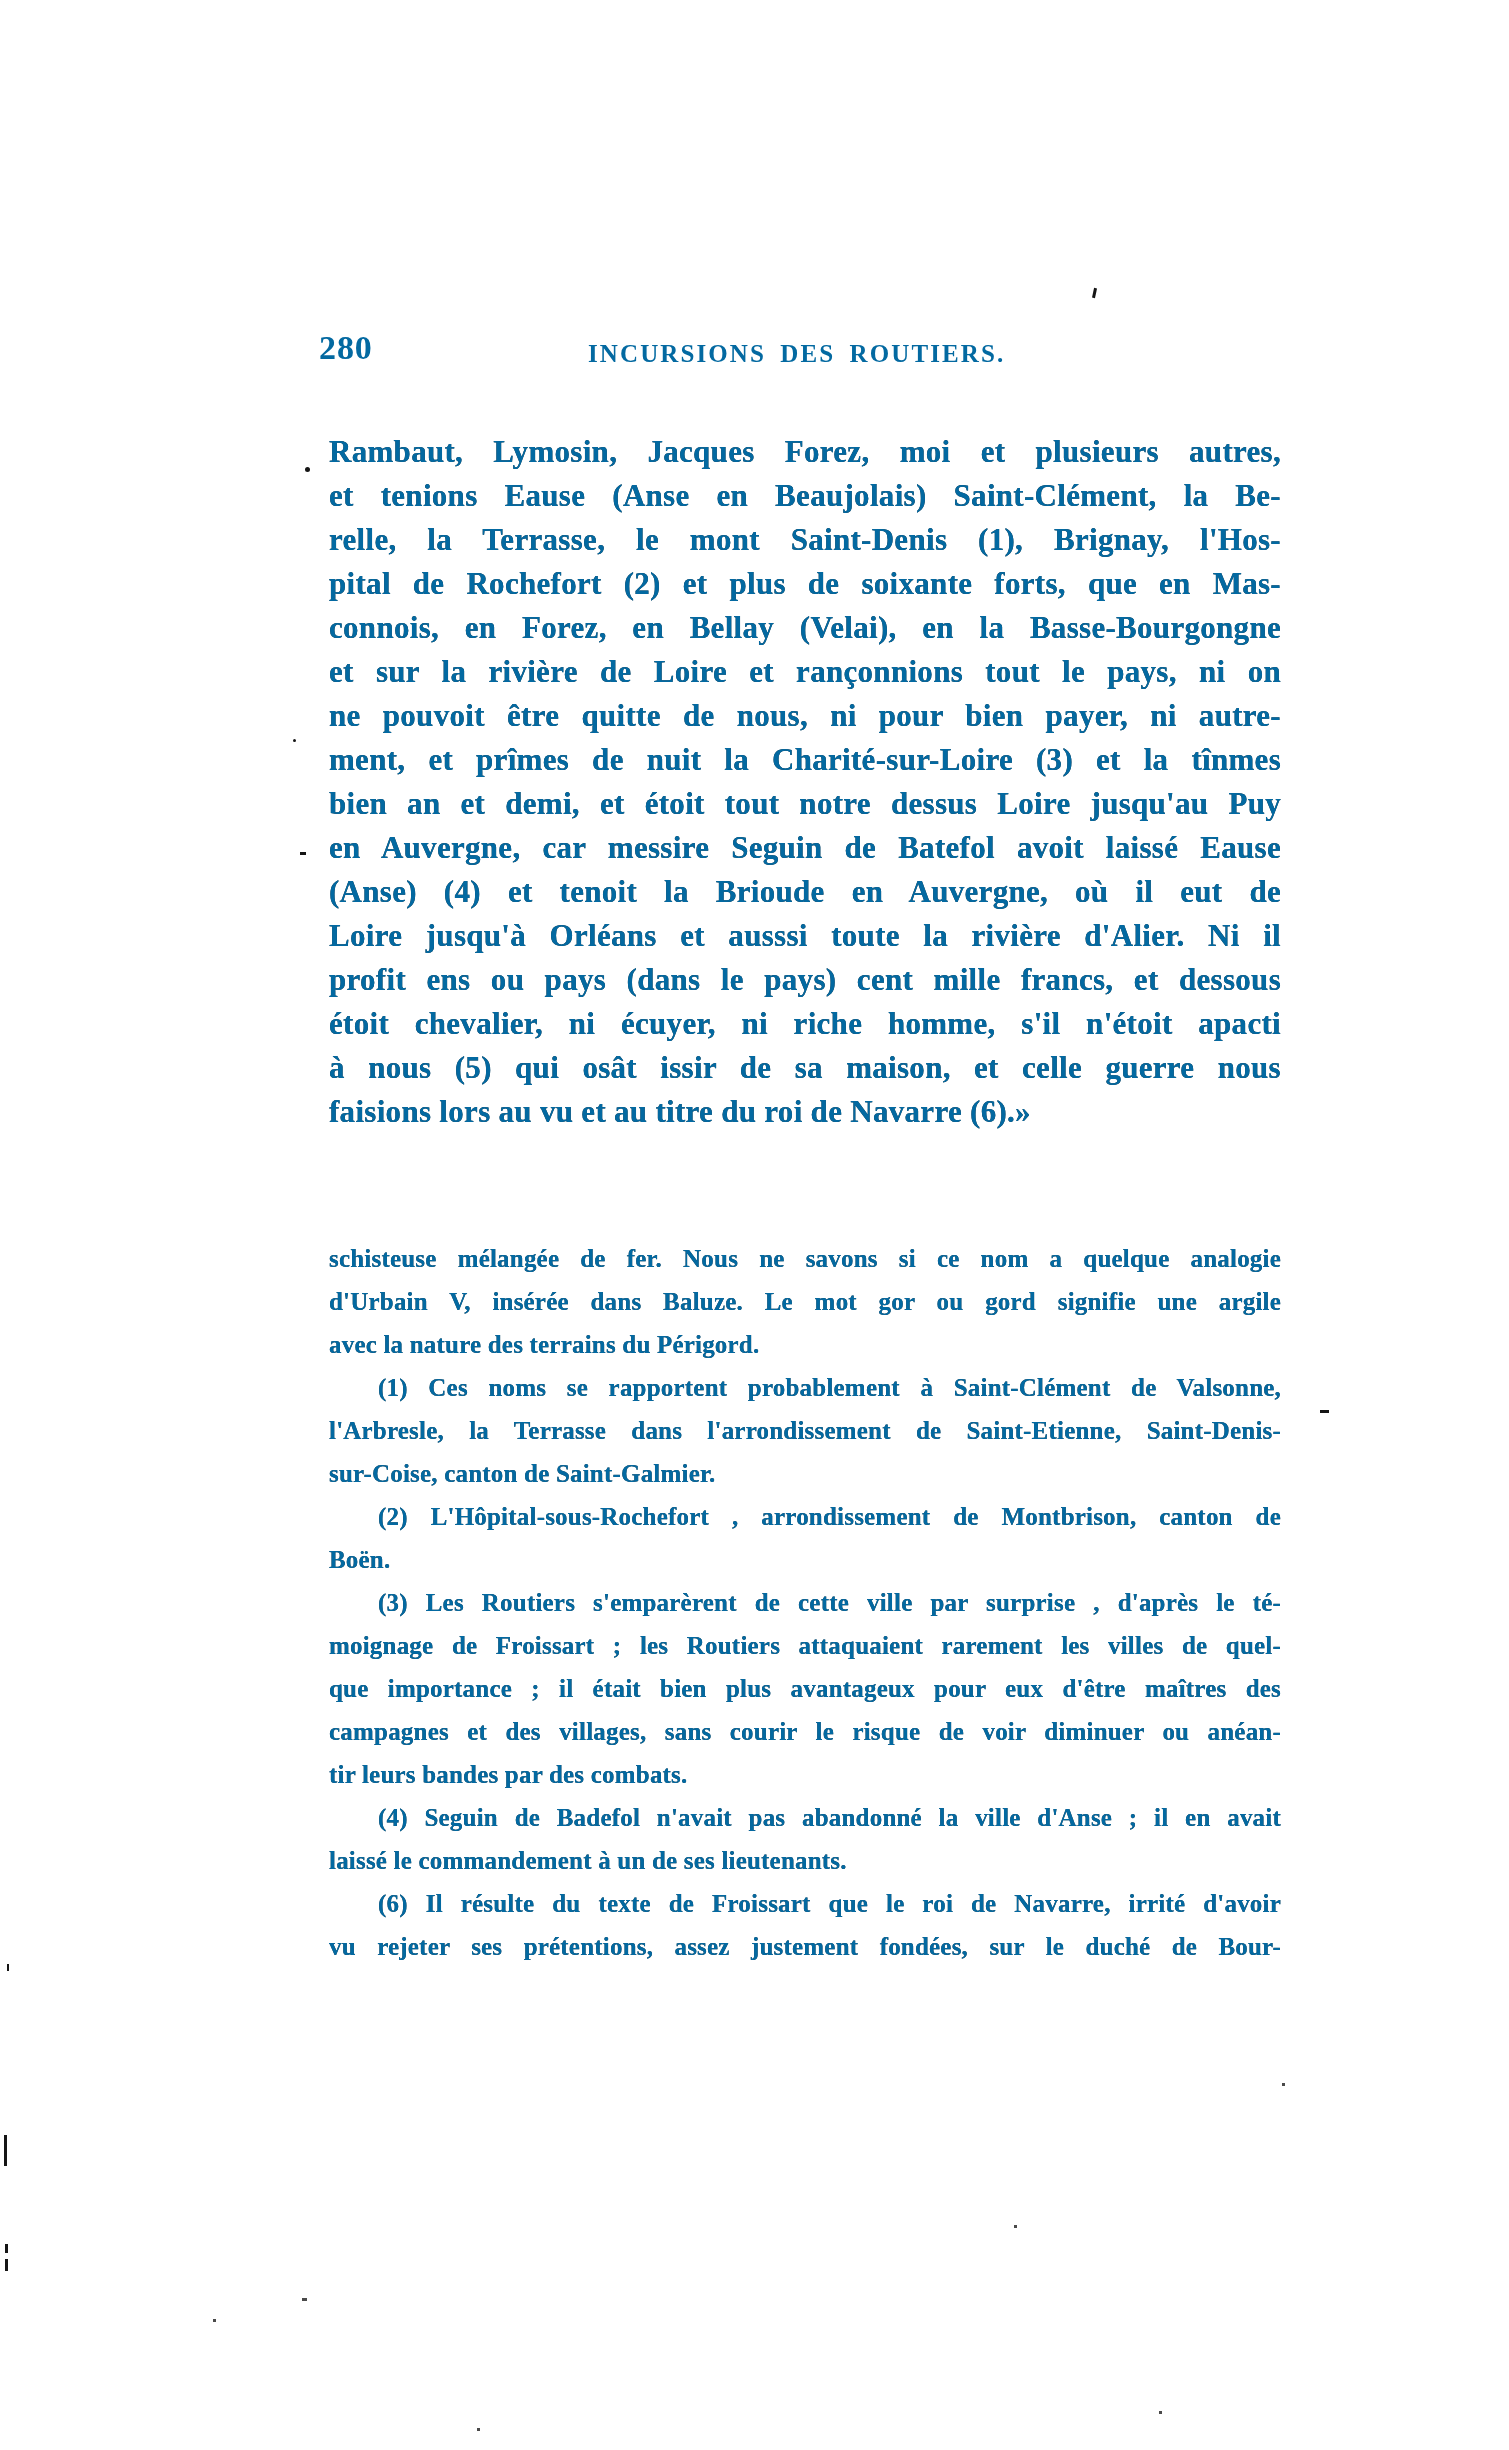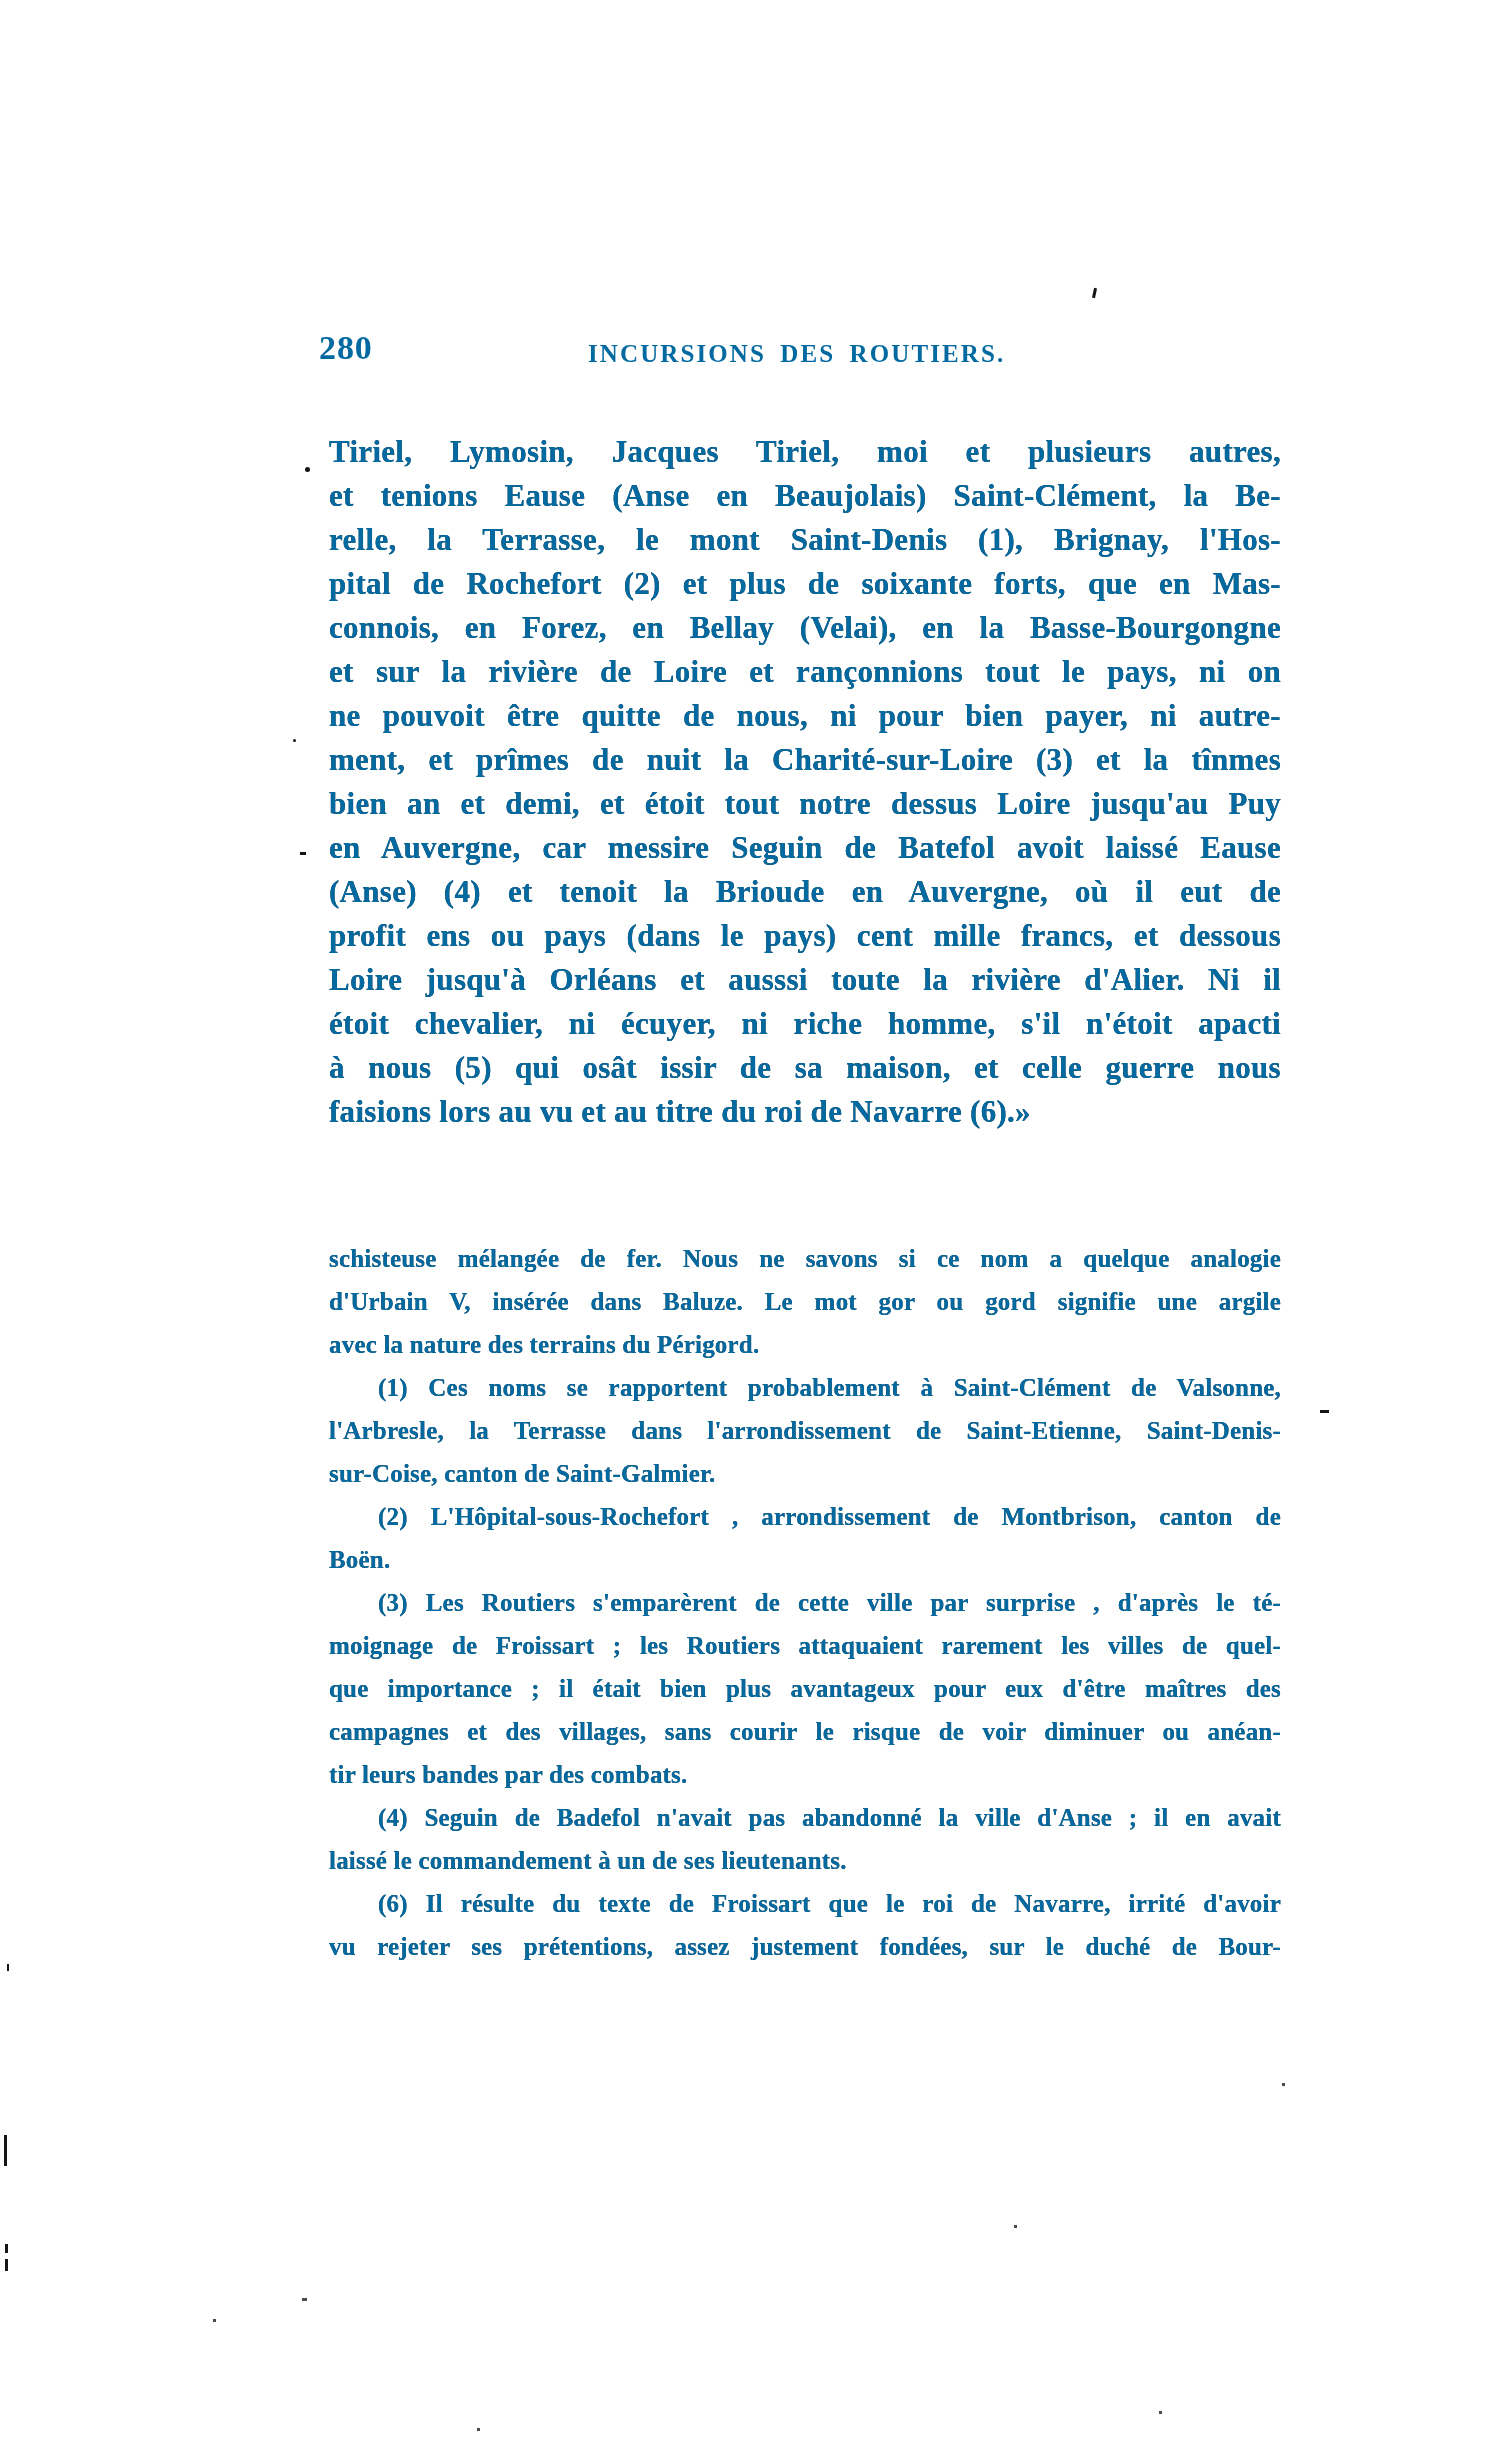--- a/index.html
+++ b/index.html
@@ -47,33 +47,33 @@
 </head>
 <body>
 
 <div class="page">
 
   <div class="page-number">280</div>
 
   <div class="running-title">INCURSIONS DES ROUTIERS.</div>
 
   <div class="main-text">
-      <div class="tline">Tiriel, Lymosin, Jacques Tiriel, moi et plusieurs autres,</div>
+      <div class="tline">Rambaut, Lymosin, Jacques Forez, moi et plusieurs autres,</div>
       <div class="tline">et tenions Eause (Anse en Beaujolais) Saint-Clément, la Be-</div>
       <div class="tline">relle, la Terrasse, le mont Saint-Denis (1), Brignay, l'Hos-</div>
       <div class="tline">pital de Rochefort (2) et plus de soixante forts, que en Mas-</div>
       <div class="tline">connois, en Forez, en Bellay (Velai), en la Basse-Bourgongne</div>
       <div class="tline">et sur la rivière de Loire et rançonnions tout le pays, ni on</div>
       <div class="tline">ne pouvoit être quitte de nous, ni pour bien payer, ni autre-</div>
       <div class="tline">ment, et prîmes de nuit la Charité-sur-Loire (3) et la tînmes</div>
       <div class="tline">bien an et demi, et étoit tout notre dessus Loire jusqu'au Puy</div>
       <div class="tline">en Auvergne, car messire Seguin de Batefol avoit laissé Eause</div>
       <div class="tline">(Anse) (4) et tenoit la Brioude en Auvergne, où il eut de</div>
+      <div class="tline">Loire jusqu'à Orléans et ausssi toute la rivière d'Alier. Ni il</div>
       <div class="tline">profit ens ou pays (dans le pays) cent mille francs, et dessous</div>
-      <div class="tline">Loire jusqu'à Orléans et ausssi toute la rivière d'Alier. Ni il</div>
       <div class="tline">étoit chevalier, ni écuyer, ni riche homme, s'il n'étoit apacti</div>
       <div class="tline">à nous (5) qui osât issir de sa maison, et celle guerre nous</div>
       <div class="tline lastline">faisions lors au vu et au titre du roi de Navarre (6).»</div>
     </div>
 
   <div class="footnotes">
       <div>
         <div class="tline">schisteuse mélangée de fer. Nous ne savons si ce nom a quelque analogie</div>
         <div class="tline">d'Urbain V, insérée dans Baluze. Le mot gor ou gord signifie une argile</div>
         <div class="tline lastline">avec la nature des terrains du Périgord.</div>

